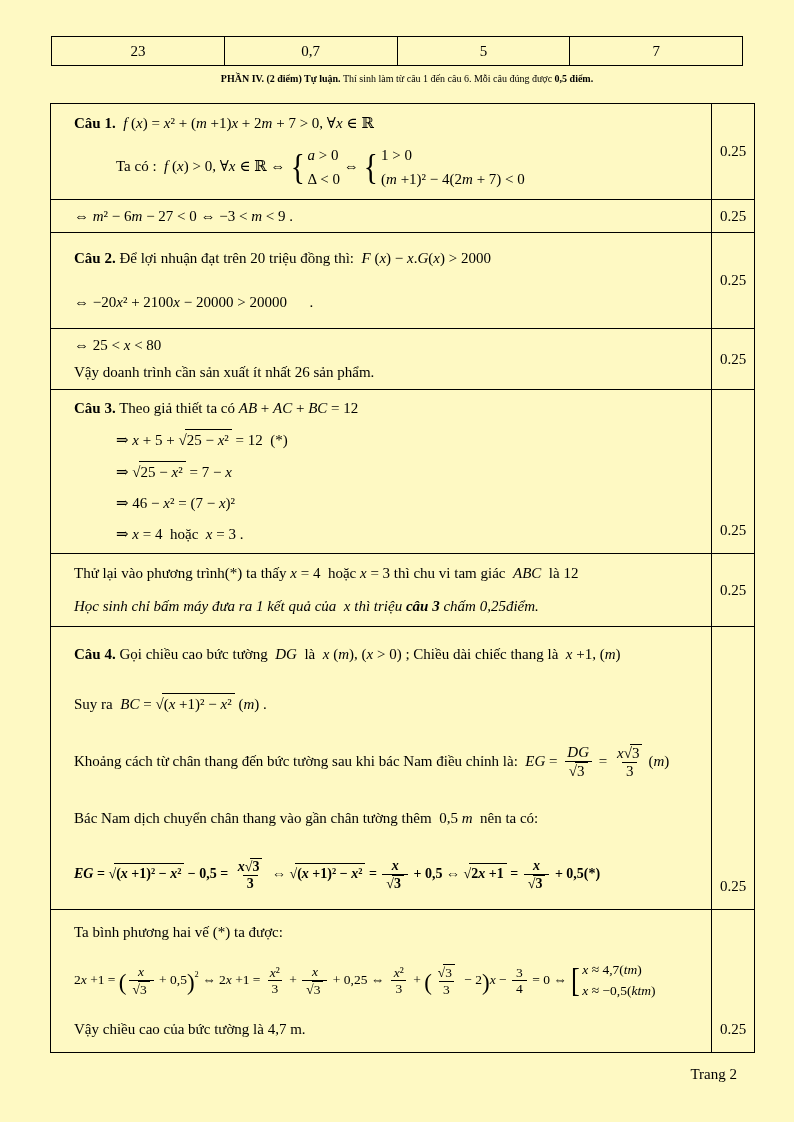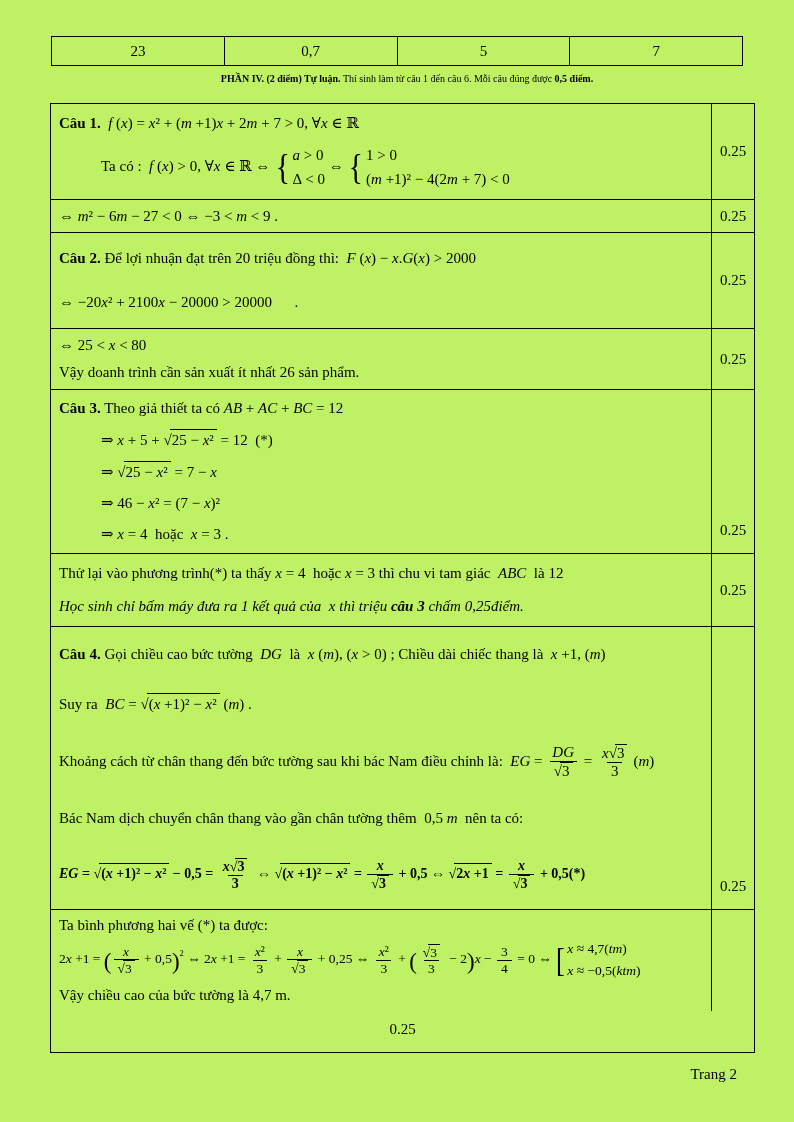--- a/index.html
+++ b/index.html
@@ -1,18 +1,18 @@
 <!DOCTYPE html>
 <html><head>
 <meta charset="utf-8">
 <style>
   * { box-sizing: border-box; }
   html,body { margin:0; padding:0; background:#ffffff; }
   .page {
-    position: relative; width: 794px; height: 1122px; background:#bef264;
+    position: relative; width: 794px; height: 1122px; background:#fef9c3;
     font-family: "Liberation Serif","DejaVu Serif",serif; color:#000;
     overflow: hidden;
   }
   
   .top-table {
     position:absolute; left:51px; top:36px; width:692px; height:30px;
     display:flex; border:1px solid #000;
   }
   .tt-cell {
     flex:1; border-right:1px solid #000; display:flex; align-items:center;
@@ -35,23 +35,23 @@
   .trow:last-child { border-bottom:none; }
   .cell-content {
     width:661px; border-right:1px solid #000; padding:3px 6px 3px 8px;
     display:flex; flex-direction:column; justify-content:space-around;
   }
   .cell-score { flex:1; display:flex; justify-content:center; font-size:15px; }
   .sc-c { align-items:center; }
   .sc-b { align-items:flex-end; padding-bottom:14px; }
   .r1 { min-height:96px; } .r2 { min-height:33px; } .r3 { min-height:96px; }
   .r4 { min-height:61px; } .r5 { min-height:164px; } .r6 { min-height:73px; }
-  .r7 { min-height:283px; } .r8 { min-height:142px;flex-direction:column; }
+  .r7 { min-height:283px; } .r8 { min-height:142px; }
   
-  .ln { font-size:15px; line-height:1.4; white-space:pre-wrap; margin:2px 0; }
+  .ln { font-size:15px; line-height:1.4; white-space:pre-wrap; margin:2px 15px; }
   .a-c { text-align:left; }
   .a-l { text-align:left; }
   .ind-1 { padding-left:42px; }
   .fs14 { font-size:14px;font-weight:bold; }
   .fs13 { font-size:13.5px; }
   
   .s-r { font-style:normal; }
   .s-b { font-weight:bold; font-style:normal; }
   .s-i { font-style:italic; }
   .s-bi { font-style:italic; font-weight:bold; }

